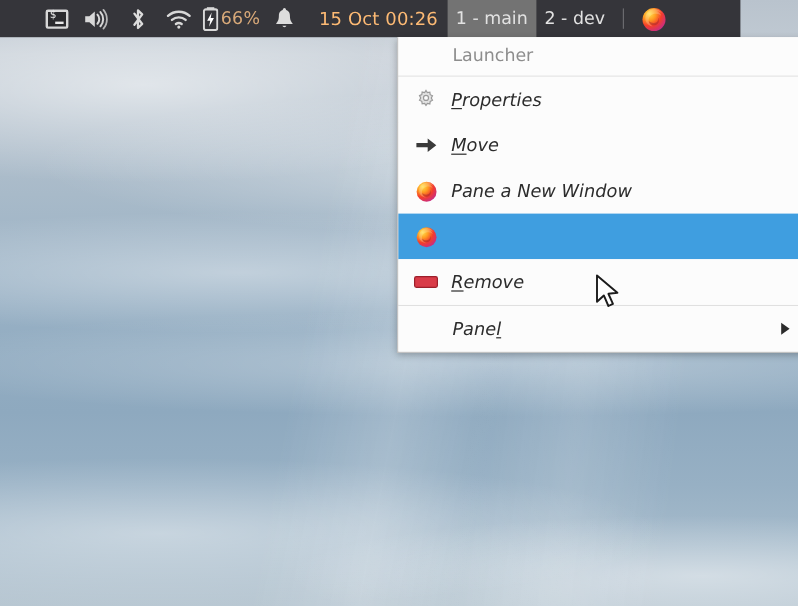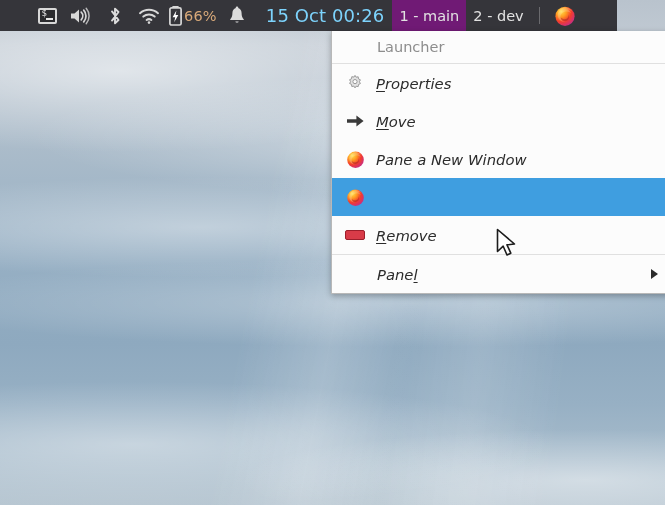--- a/index.html
+++ b/index.html
@@ -90,34 +90,34 @@
   .term-icon::after {
     content: "";
     position: absolute; right: 2px; bottom: 2px;
     width: 7px; height: 2px; background: #e8e8e8;
   }
 
   .battery-label { color: #d8a979; font-size: 14.5px; margin-left: 2px; letter-spacing: .2px; }
 
   #clock {
     margin-left: 12px;
-    font-size: 18px;
-    color: #7dd3fc;
+    font-size: 15px;
+    color: #fdba74;
     letter-spacing: .1px;
   }
 
   .workspaces { display: flex; align-items: center; margin-left: 8px; height: 31px; }
   .ws {
     height: 31px;
     display: flex; align-items: center;
     padding: 0 7px;
     font-size: 14.5px;
     color: #e2e2e2;
   }
-  .ws.active { background: #701a75; }
+  .ws.active { background: #737373; }
 
   .panel-sep {
     width: 1px; height: 17px;
     background: #6a6a6e;
     margin: 0 10px 0 8px;
   }
 
   .launcher-btn {
     width: 30px; height: 31px;
     display: flex; align-items: center; justify-content: center;

